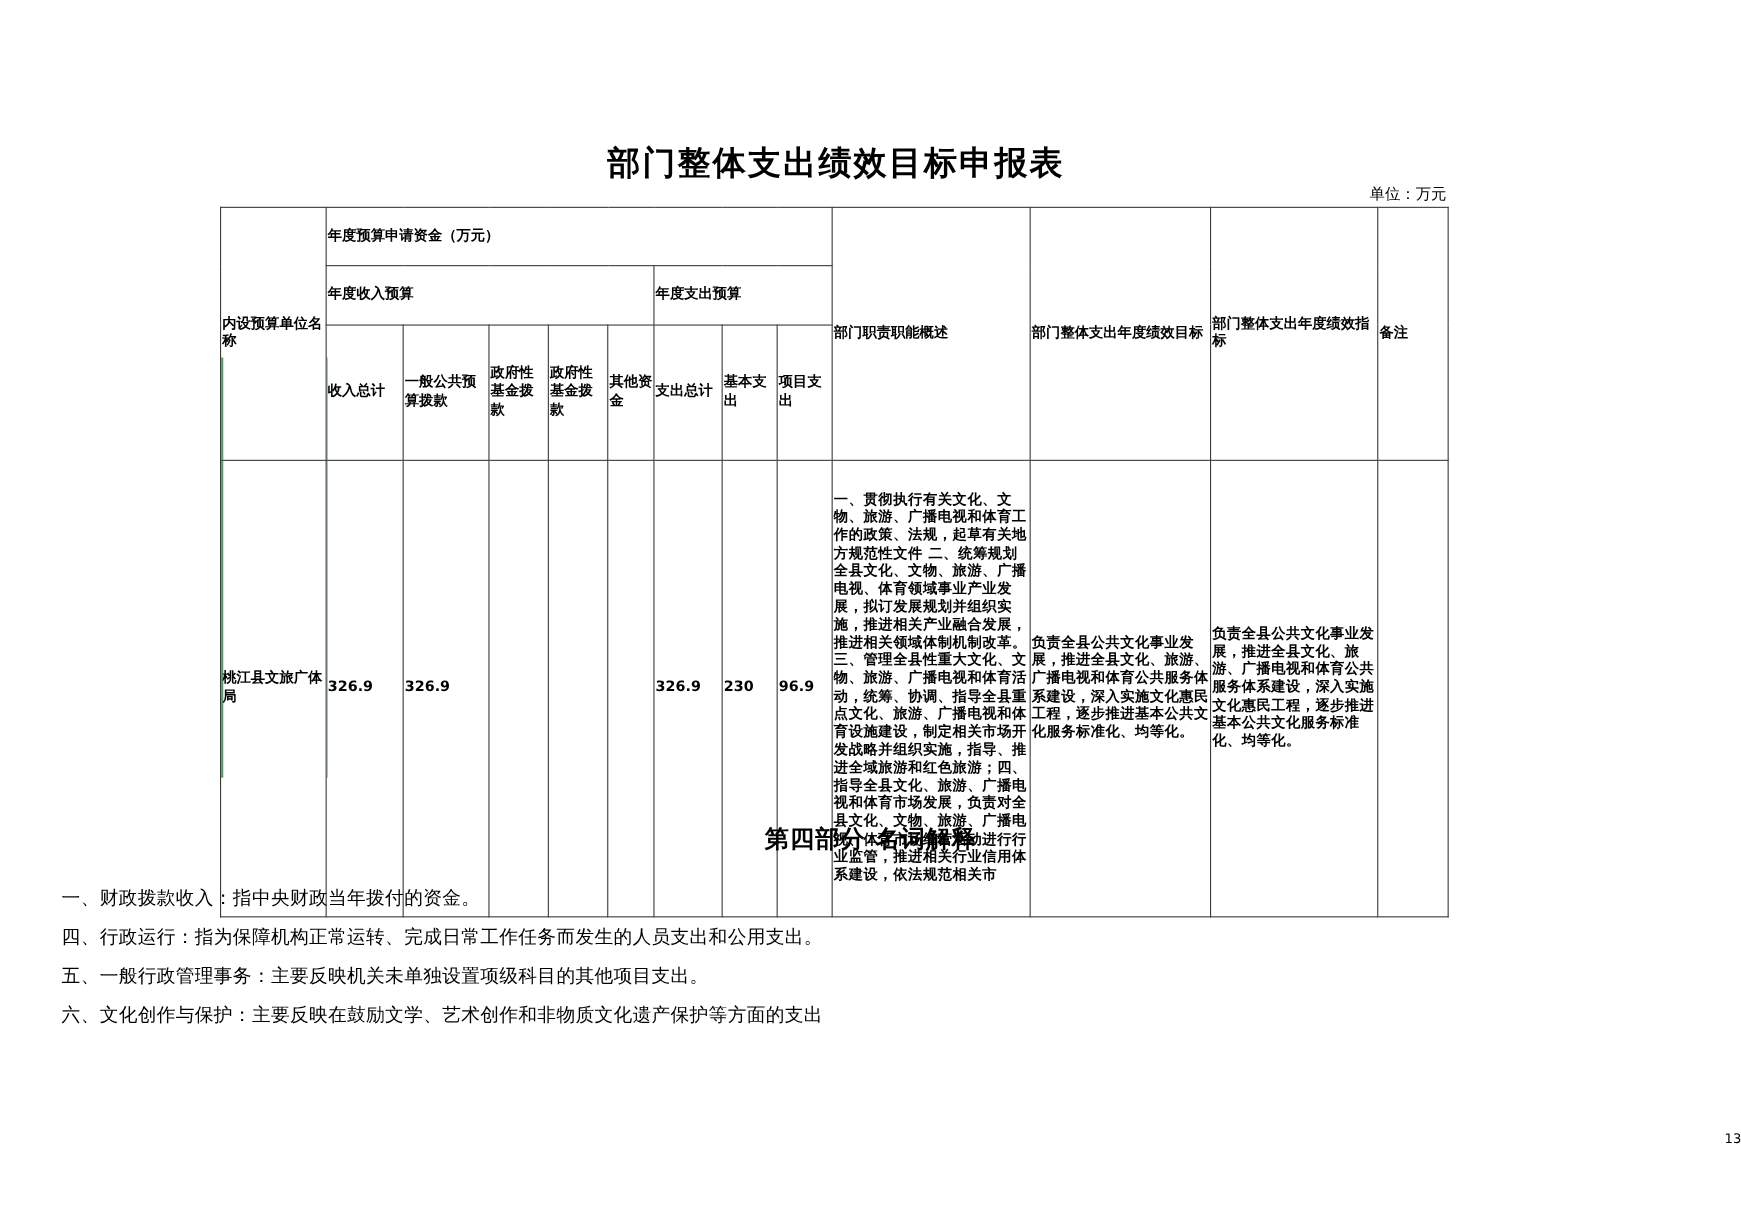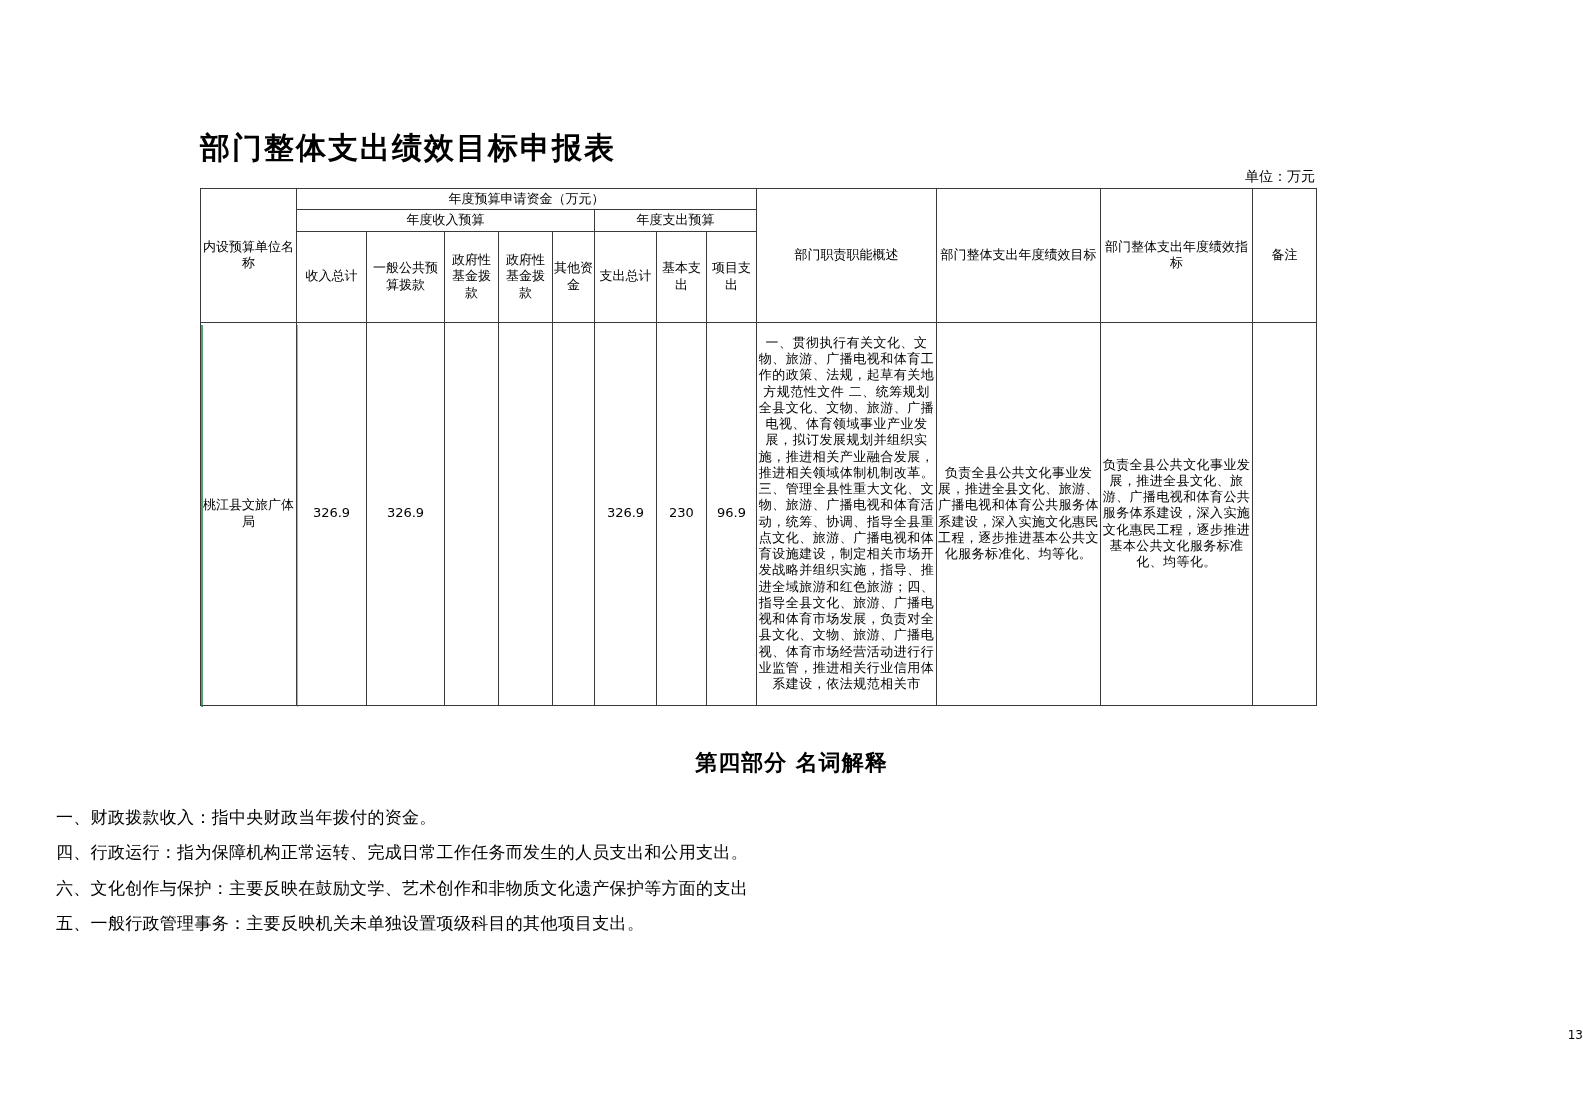--- a/index.html
+++ b/index.html
@@ -20,21 +20,21 @@
     left: 0; top: 0;
     width: 1583px;
     height: 1118px;
   }
   
   .doc-title {
     position: absolute;
     left: 200px;
     top: 128px;
     width: 1120px;
-    text-align: left;
+    text-align: center;
     font-family: "DejaVu Serif", "Liberation Serif", serif;
     font-weight: bold;
     font-size: 30px;
     letter-spacing: 2px;
   }
   .unit-note {
     position: absolute;
     right: 268px;
     top: 168px;
     font-size: 14px;
@@ -47,25 +47,24 @@
     top: 188px;
     width: 1116px;
   }
   table.main {
     border-collapse: collapse;
     width: 1116px;
     table-layout: fixed;
   }
   table.main td, table.main th {
     border: 1px solid #3a3a3a;
-    text-align: center;
     vertical-align: middle;
-    font-weight: normal;
+    font-weight: bold;
     font-size: 13px;
-    padding: 2px 1px;
+    padding: 18px 1px;
     line-height: 1.25;
   }
   .h-main { font-size: 14px; }
   .h-sub { font-size: 13.5px; }
   .h-small { font-size: 13px; }
   .unit-name {
     font-size: 15px;
     line-height: 1.4;
   }
   .num { font-size: 15px; }
@@ -208,18 +207,18 @@
   </div>
 
   <div class="accent-left"></div>
   <div class="accent-left2"></div>
 
   <div class="part-title">第四部分   名词解释</div>
 
   <div class="terms">
     <div class="term-item">一、财政拨款收入：指中央财政当年拨付的资金。</div>
     <div class="term-item">四、行政运行：指为保障机构正常运转、完成日常工作任务而发生的人员支出和公用支出。</div>
+    <div class="term-item">五、一般行政管理事务：主要反映机关未单独设置项级科目的其他项目支出。</div>
     <div class="term-item">六、文化创作与保护：主要反映在鼓励文学、艺术创作和非物质文化遗产保护等方面的支出</div>
-    <div class="term-item">五、一般行政管理事务：主要反映机关未单独设置项级科目的其他项目支出。</div>
   </div>
 
   <div class="page-num">13</div>
 </div>
 
 </body></html>

